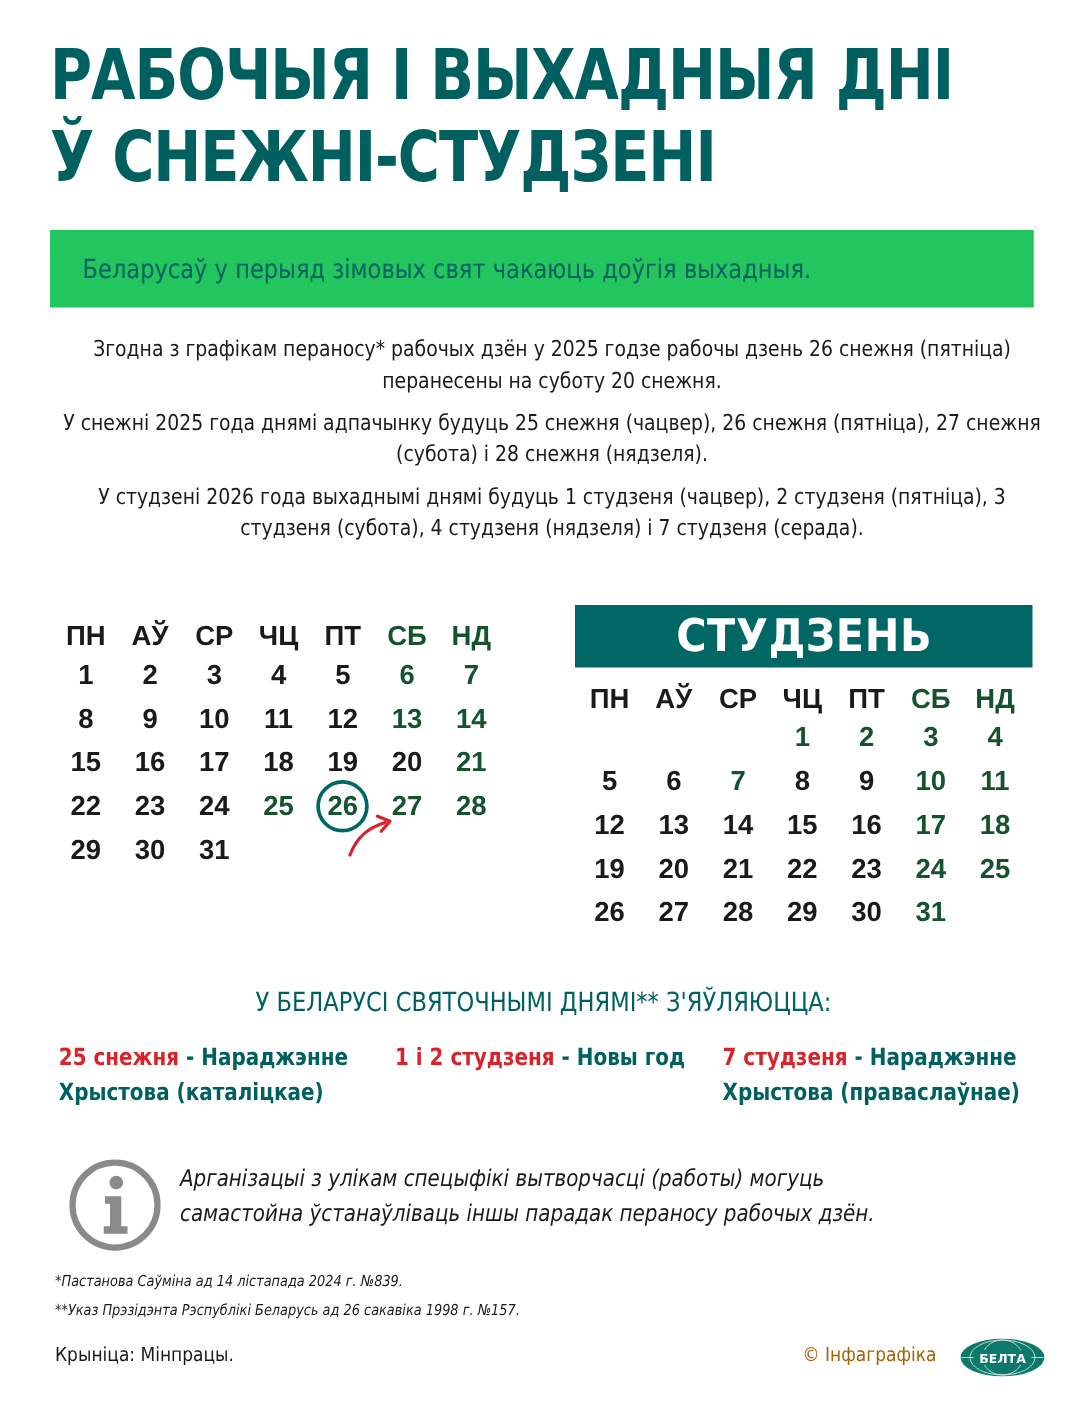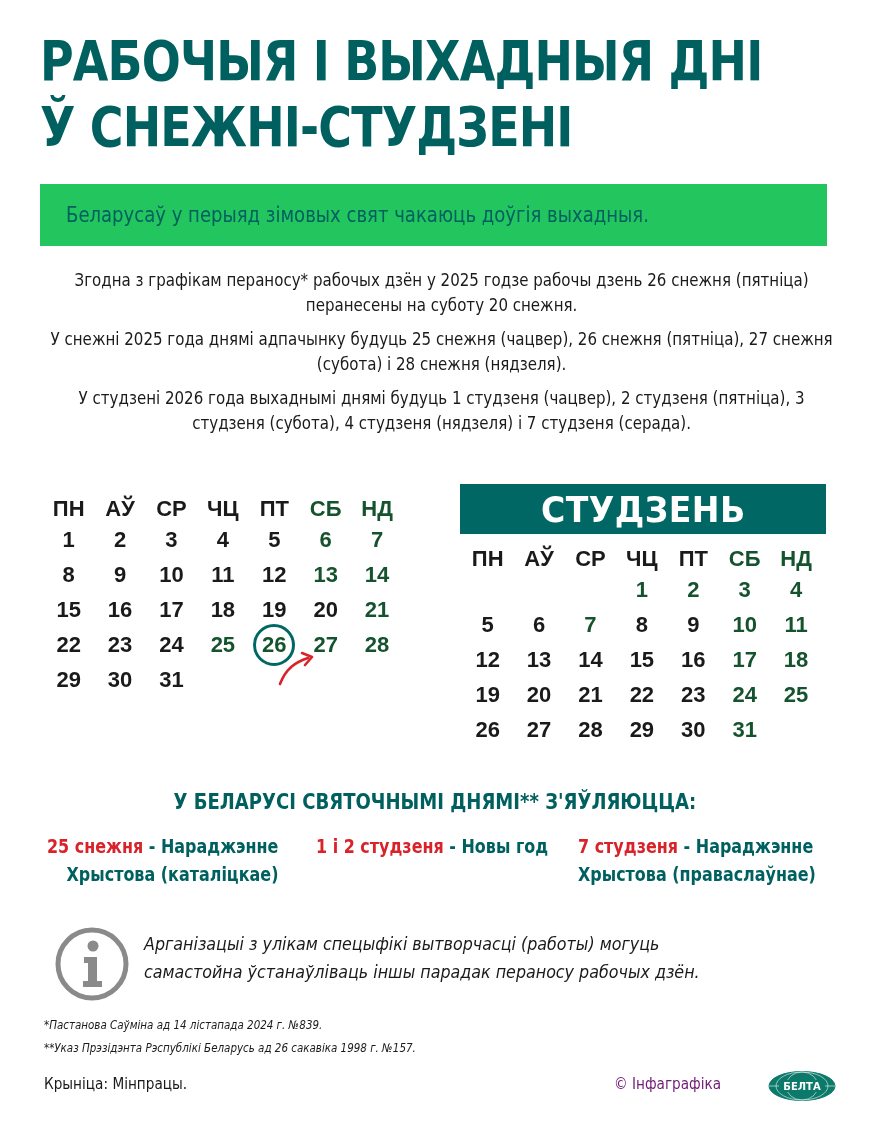--- a/index.html
+++ b/index.html
@@ -59,32 +59,32 @@
   .cell.red { color: #14532d; }
   .cell.circled::before {
     content: ""; position: absolute; width: 36px; height: 36px;
     border: 3px solid #006764; border-radius: 50%;
     left: 50%; top: 50%; transform: translate(-50%, -50%);
   }
   .arrow-svg { position: absolute; left: 278px; top: 646px; pointer-events: none; }
 
   .holidays-title {
     position: absolute; left: 0; top: 790px; width: 870px; text-align: center;
-    font-family: "DejaVu Sans", sans-serif; font-weight: bold; font-size: 21px; color: #006060;
+    font-family: "DejaVu Sans", sans-serif; font-weight: normal; font-size: 21px; color: #006060;
   }
   .holidays-title span { display: inline-block; transform: scaleX(0.86); white-space: nowrap; }
 
   .holiday {
     position: absolute; top: 832px;
     font-family: "DejaVu Sans", sans-serif; font-weight: bold; font-size: 19px; line-height: 28px; color: #006060;
     white-space: nowrap;
   }
   .holiday .inner { display: inline-block; transform: scaleX(0.84); transform-origin: left top; }
   .holiday .date { color: #d8232a; }
-  .holiday.h1 { left: 47px; text-align: right; }
+  .holiday.h1 { left: 47px; }
   .holiday.h2 { left: 316px; }
   .holiday.h3 { left: 578px; }
 
   .info-icon { position: absolute; left: 54px; top: 926px; width: 76px; height: 76px; }
   .info-text {
     position: absolute; left: 144px; top: 930px;
     font-family: "DejaVu Sans", sans-serif; font-style: italic; font-size: 18.5px; line-height: 28px; color: #1a1a1a;
     white-space: nowrap;
   }
   .info-text .inner { display: inline-block; transform: scaleX(0.86); transform-origin: left top; }
@@ -97,22 +97,22 @@
   }
   .footnotes .inner { display: inline-block; transform: scaleX(0.86); transform-origin: left top; }
   .footnotes span.l { display: block; }
 
   .source {
     position: absolute; left: 44px; top: 1075px;
     font-family: "DejaVu Sans", sans-serif; font-size: 15.5px; color: #1a1a1a;
   }
   .source span { display: inline-block; transform: scaleX(0.88); transform-origin: left center; }
   .credit {
-    position: absolute; left: 614px; top: 1075px;
-    font-family: "DejaVu Sans", sans-serif; font-size: 15.5px; color: #701a75; white-space: nowrap;
+    position: absolute; left: 642px; top: 1075px;
+    font-family: "DejaVu Sans", sans-serif; font-size: 15.5px; color: #a16207; white-space: nowrap;
   }
   .credit span { display: inline-block; transform: scaleX(0.88); transform-origin: left center; }
   .logo { position: absolute; left: 767px; top: 1070px; width: 70px; height: 32px; }
 </style>
 </head>
 <body>
 
 <div class="title">
   <span class="line">РАБОЧЫЯ І ВЫХАДНЫЯ ДНІ</span>
   <span class="line">Ў СНЕЖНІ-СТУДЗЕНІ</span>

